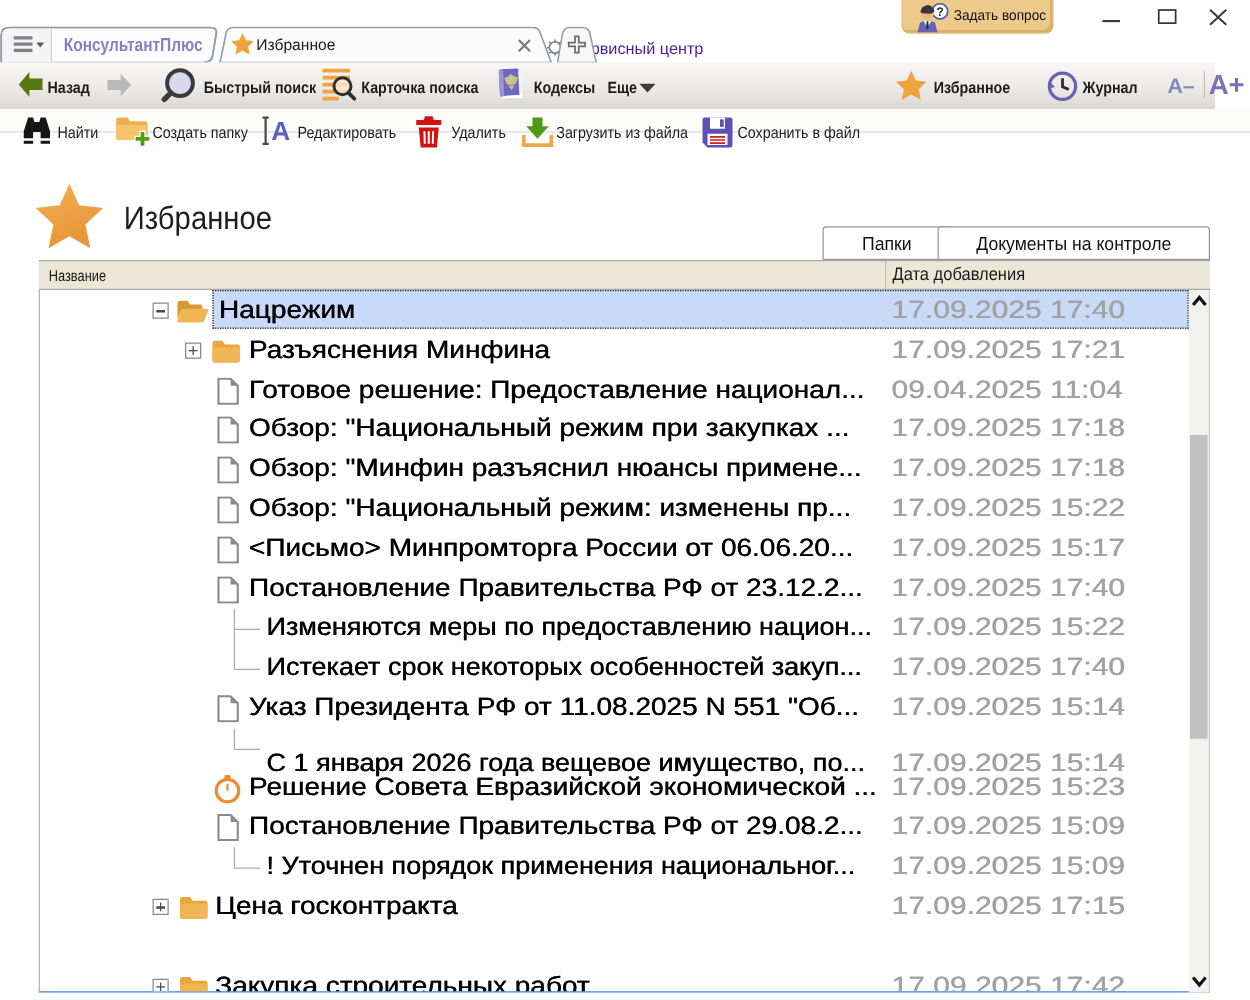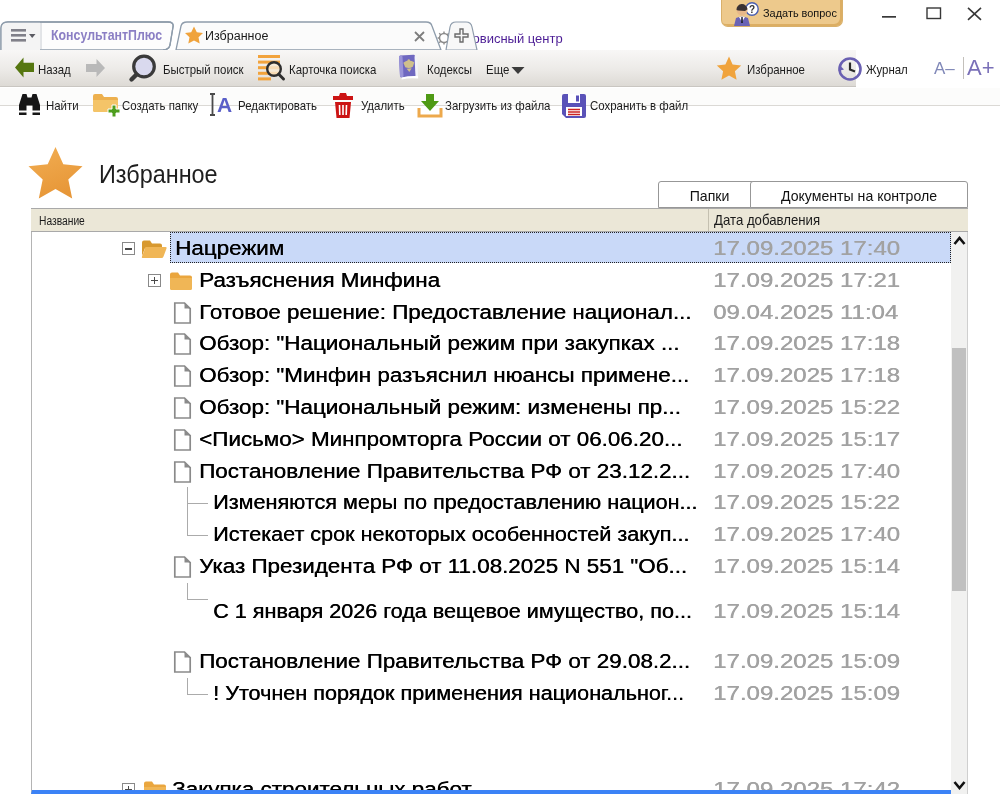--- a/index.html
+++ b/index.html
@@ -10,21 +10,21 @@
 
 #askbtn { left:721px; top:0; width:122px; height:27px; background:#edc98c; border:1px solid #d9b06a; border-top:none; border-radius:0 0 7px 7px; box-shadow:inset -2px -2px 0 #dcae63; }
 #askbtn .txt { position:absolute; left:41px; top:7px; font-size:11.5px; color:#111; white-space:nowrap; transform:scaleX(0.95); transform-origin:0 0; }
 #winbtns { left:860px; top:0; width:140px; height:28px; }
 #srvc { left:0; top:31px; width:999px; height:17px; text-align:center; font-size:13px; color:#4c1d95; }
 
 
 #tabbar { left:0; top:21px; width:1000px; height:29px; }
 
 
-#tb1 { left:0; top:50px; width:856px; height:37px; background:linear-gradient(#f8f7f6, #eceae7 55%, #dddad5); border-bottom:1px solid #c9c6c1; }
+#tb1 { left:0; top:50px; width:972px; height:37px; background:linear-gradient(#f8f7f6, #eceae7 55%, #dddad5); border-bottom:1px solid #c9c6c1;font-weight:bold; }
 #tb1 .lbl { position:absolute; top:12px; font-size:13px; color:#1c1c1c; white-space:nowrap; transform:scaleX(0.88); transform-origin:0 0; }
 
 #tb2 { left:0; top:88px; width:1000px; height:18px; background:#fcfcfb; border-bottom:1px solid #dbd9d5; }
 #tb2 .lbl { position:absolute; top:10px; font-size:13px; color:#1c1c1c; white-space:nowrap; transform:scaleX(0.88); transform-origin:0 0; }
 
 
 #title { left:99px; top:159px; font-size:26px; color:#1e1e1e; transform:scaleX(0.9); transform-origin:0 0; }
 
 
 .ptab { position:absolute; top:181px; height:27px; border:1px solid #979797; border-radius:3px 3px 0 0; background:#fff; font-size:15px; color:#111; text-align:center; }
@@ -33,21 +33,21 @@
 #ptab3 { left:750px; width:218px; }
 .ptab span { display:block; margin-top:5px; transform:scaleX(0.94); }
 
 
 #hdr { left:31px; top:208px; width:937px; height:24px; background:#ebe7d7; border-top:1px solid #a9a9a9; border-bottom:1px solid #a9a9a9; z-index:2;}
 #hdr .h1 { position:absolute; left:8px; top:5px; font-size:12.5px; color:#1a1a1a; transform:scaleX(0.82); transform-origin:0 0; }
 #hdr .h2 { position:absolute; left:683px; top:3px; font-size:14.5px; color:#1a1a1a; transform:scaleX(0.91); transform-origin:0 0; }
 #hdr .sep { position:absolute; left:677px; top:0; width:1px; height:22px; background:#c4c0b0; }
 
 
-#panel { left:31px; top:232px; width:937px; height:562px; border-left:1px solid #b4b4b4; border-right:1px solid #b4b4b4; border-bottom:4px solid #3b82f6; background:#fff; overflow:hidden; }
+#panel { left:31px; top:232px; width:937px; height:562px; border-left:1px solid #b4b4b4; border-right:1px solid #b4b4b4; border-bottom:1px solid #3b82f6; background:#fff; overflow:hidden; }
 .row { position:absolute; left:0; width:920px; height:32px; }
 .rtxt { position:absolute; top:4px; font-size:20px; color:#000; white-space:nowrap; transform:scaleX(1.12); transform-origin:0 0; text-shadow:0.4px 0 0 currentColor; }
 .rtxt.s3 { transform:scaleX(1.08); }
 .rdate { position:absolute; left:681px; top:4px; font-size:20px; color:#a2a2a2; white-space:nowrap; transform:scaleX(1.2); transform-origin:0 0; text-shadow:0.4px 0 0 currentColor; }
 .ebox { position:absolute; width:13px; height:13px; top:9px; border:1px solid #898989; background:#fff; }
 .ebox:before { content:""; position:absolute; left:2px; top:5px; width:7px; height:1.6px; background:#4a4a4a; }
 .ebox.plus:after { content:""; position:absolute; left:4.7px; top:2.3px; width:1.6px; height:7px; background:#4a4a4a; }
 #sel { position:absolute; left:138px; top:0px; width:781px; height:31px; background:#c9d9f8; border:1px dotted #222; }
 
 
@@ -319,31 +319,49 @@
 <path d="M1.8 1 L11.5 1 L17.2 6.6 L17.2 21 L1.8 21 Z" fill="#fff" stroke="#8a8a8a" stroke-width="1.7" stroke-linejoin="miter"></path>
 <path d="M11.5 1 L11.5 6.6 L17.2 6.6 Z" fill="#8a8a8a"></path>
 </svg>
         <div class="rtxt" style="left:167px">Указ Президента РФ от 11.08.2025 N 551 "Об...</div>
         <div class="rdate">17.09.2025 15:14</div>
       </div>
     <div class="row" style="top:364px">
         <div class="rtxt s3" style="left:181px">С 1 января 2026 года вещевое имущество, по...</div>
         <div class="rdate">17.09.2025 15:14</div>
       </div>
+    <div class="row" style="top:382.6px">
+        <svg style="position:absolute;left:138px;top:4px" width="24" height="24" viewBox="0 0 24 24">
+<rect x="9.5" y="1" width="5" height="3" rx="1.2" fill="#e88f35"></rect>
+<circle cx="12" cy="13.5" r="9" fill="#fff" stroke="#e88f35" stroke-width="2.6"></circle>
+<path d="M12 8 L12 13.5" stroke="#e88f35" stroke-width="1.8"></path>
+</svg>
+        <div class="rtxt" style="left:167px">Решение Совета Евразийской экономической ...</div>
+        <div class="rdate">17.09.2025 15:23</div>
+      </div>
     <div class="row" style="top:414.4px">
         <svg style="position:absolute;left:141px;top:5px" width="19" height="22" viewBox="0 0 19 22">
 <path d="M1.8 1 L11.5 1 L17.2 6.6 L17.2 21 L1.8 21 Z" fill="#fff" stroke="#8a8a8a" stroke-width="1.7" stroke-linejoin="miter"></path>
 <path d="M11.5 1 L11.5 6.6 L17.2 6.6 Z" fill="#8a8a8a"></path>
 </svg>
         <div class="rtxt" style="left:167px">Постановление Правительства РФ от 29.08.2...</div>
         <div class="rdate">17.09.2025 15:09</div>
       </div>
     <div class="row" style="top:446.2px">
         <div class="rtxt s3" style="left:181px">! Уточнен порядок применения национальног...</div>
         <div class="rdate">17.09.2025 15:09</div>
+      </div>
+    <div class="row" style="top:478.0px">
+        <div class="ebox plus" style="left:90px"></div>
+        <svg style="position:absolute;left:111px;top:6px" width="24" height="20" viewBox="0 0 24 20">
+<path d="M1 3.5 Q1 1.5 3 1.5 L9 1.5 L11 4.5 L21 4.5 Q23 4.5 23 6.5 L23 17 Q23 19 21 19 L3 19 Q1 19 1 17 Z" fill="#eaa63e"></path>
+<path d="M1 7 L23 7 L23 17 Q23 19 21 19 L3 19 Q1 19 1 17 Z" fill="#f0b656"></path>
+</svg>
+        <div class="rtxt" style="left:140px">Цена госконтракта</div>
+        <div class="rdate">17.09.2025 17:15</div>
       </div>
     <div class="row" style="top:541.6px">
         <div class="ebox plus" style="left:90px"></div>
         <svg style="position:absolute;left:111px;top:6px" width="24" height="20" viewBox="0 0 24 20">
 <path d="M1 3.5 Q1 1.5 3 1.5 L9 1.5 L11 4.5 L21 4.5 Q23 4.5 23 6.5 L23 17 Q23 19 21 19 L3 19 Q1 19 1 17 Z" fill="#eaa63e"></path>
 <path d="M1 7 L23 7 L23 17 Q23 19 21 19 L3 19 Q1 19 1 17 Z" fill="#f0b656"></path>
 </svg>
         <div class="rtxt" style="left:140px">Закупка строительных работ</div>
         <div class="rdate">17.09.2025 17:42</div>
       </div>

